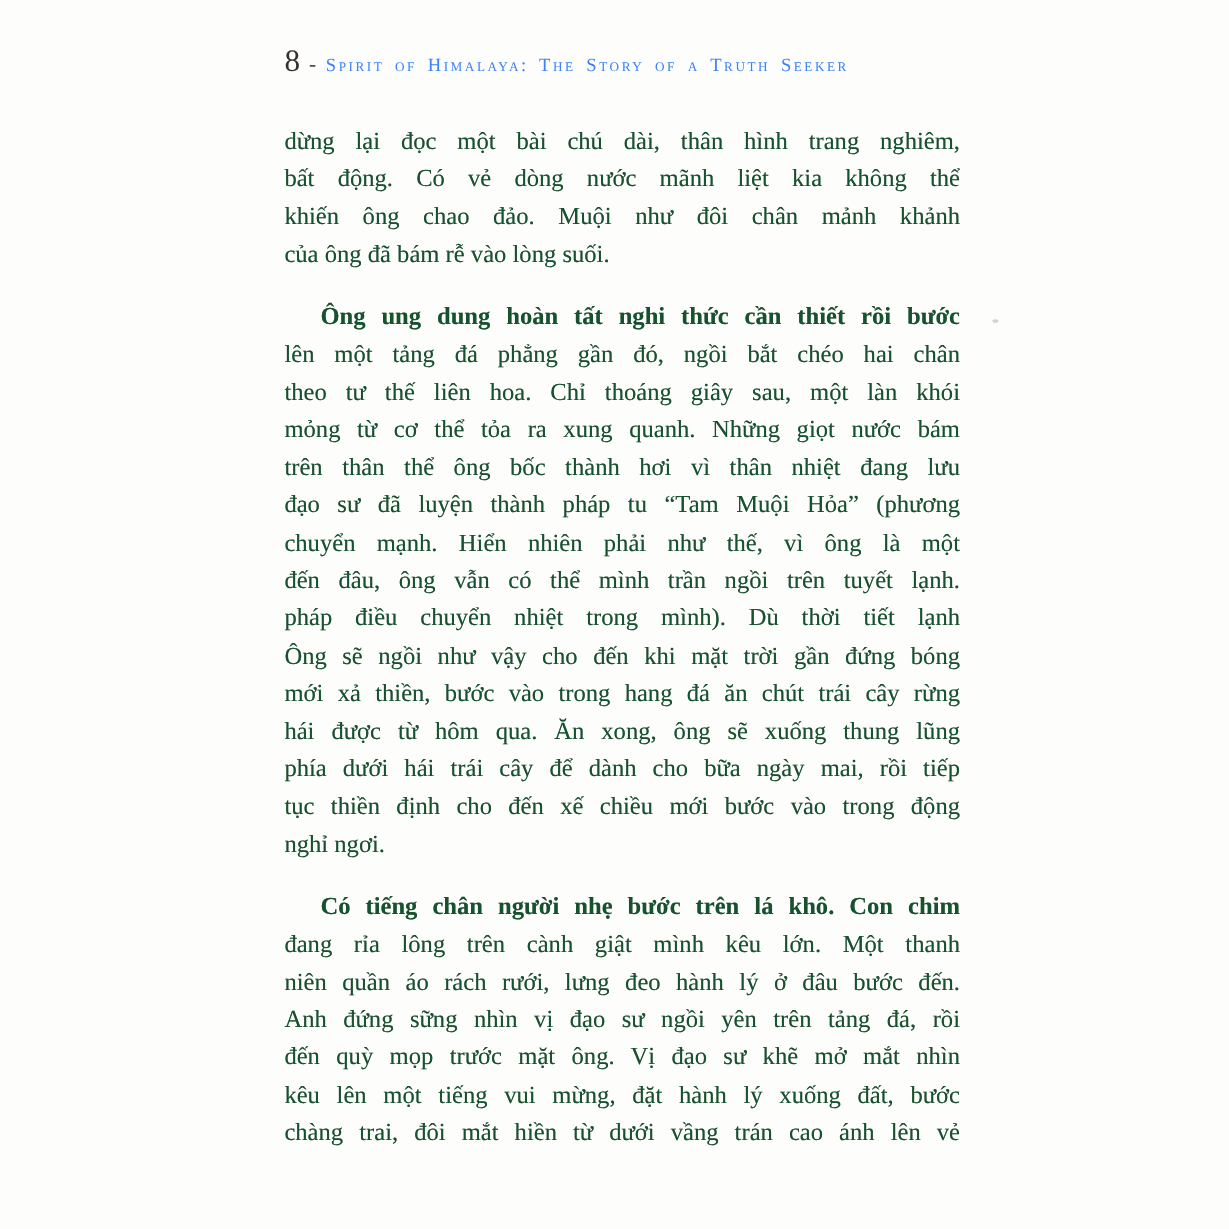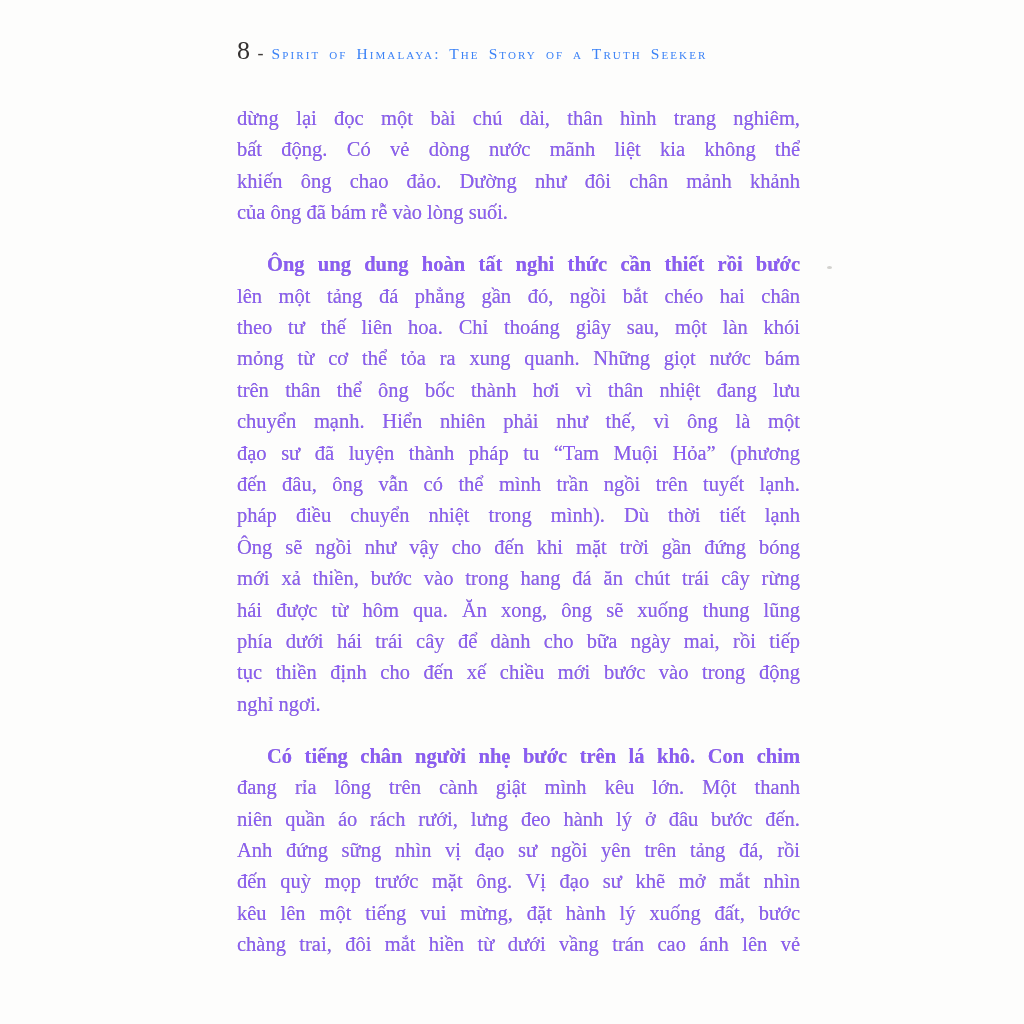--- a/index.html
+++ b/index.html
@@ -41,21 +41,21 @@
     letter-spacing: 2.1px;
     color: #3b82f6;
     word-spacing: 3px;
   }
   
   .text-block {
     position: absolute;
     left: 237px;
     top: 103px;
     width: 563px;
-    color: #8b5cf6;
+    color: #14532d;
     font-size: 20.5px;
     text-shadow: 0 0 0.5px rgba(43,40,38,0.45);
   }
   .para { margin: 0; }
   .tline {
     line-height: 31.4px;
     text-align: justify;
     text-align-last: justify;
     text-justify: inter-word;
   }
@@ -83,33 +83,33 @@
     <span class="head-dash">-</span>
     <span class="running-title">Spirit of Himalaya: The Story of a Truth Seeker</span>
   </header>
 
   <main class="text-block">
 
     <p class="para">
       </p>
       <div class="tline">dừng lại đọc một bài chú dài, thân hình trang nghiêm,</div>
       <div class="tline">bất động. Có vẻ dòng nước mãnh liệt kia không thể</div>
-      <div class="tline">khiến ông chao đảo. Dường như đôi chân mảnh khảnh</div>
+      <div class="tline">khiến ông chao đảo. Muội như đôi chân mảnh khảnh</div>
       <div class="tline endline">của ông đã bám rễ vào lòng suối.</div>
     <p></p>
 
     <p class="para">
       </p>
       <div class="tline indent">Ông ung dung hoàn tất nghi thức cần thiết rồi bước</div>
       <div class="tline">lên một tảng đá phẳng gần đó, ngồi bắt chéo hai chân</div>
       <div class="tline">theo tư thế liên hoa. Chỉ thoáng giây sau, một làn khói</div>
       <div class="tline">mỏng từ cơ thể tỏa ra xung quanh. Những giọt nước bám</div>
       <div class="tline">trên thân thể ông bốc thành hơi vì thân nhiệt đang lưu</div>
+      <div class="tline">đạo sư đã luyện thành pháp tu “Tam Muội Hỏa” (phương</div>
       <div class="tline">chuyển mạnh. Hiển nhiên phải như thế, vì ông là một</div>
-      <div class="tline">đạo sư đã luyện thành pháp tu “Tam Muội Hỏa” (phương</div>
       <div class="tline">đến đâu, ông vẫn có thể mình trần ngồi trên tuyết lạnh.</div>
       <div class="tline">pháp điều chuyển nhiệt trong mình). Dù thời tiết lạnh</div>
       <div class="tline">Ông sẽ ngồi như vậy cho đến khi mặt trời gần đứng bóng</div>
       <div class="tline">mới xả thiền, bước vào trong hang đá ăn chút trái cây rừng</div>
       <div class="tline">hái được từ hôm qua. Ăn xong, ông sẽ xuống thung lũng</div>
       <div class="tline">phía dưới hái trái cây để dành cho bữa ngày mai, rồi tiếp</div>
       <div class="tline">tục thiền định cho đến xế chiều mới bước vào trong động</div>
       <div class="tline endline">nghỉ ngơi.</div>
     <p></p>
 

